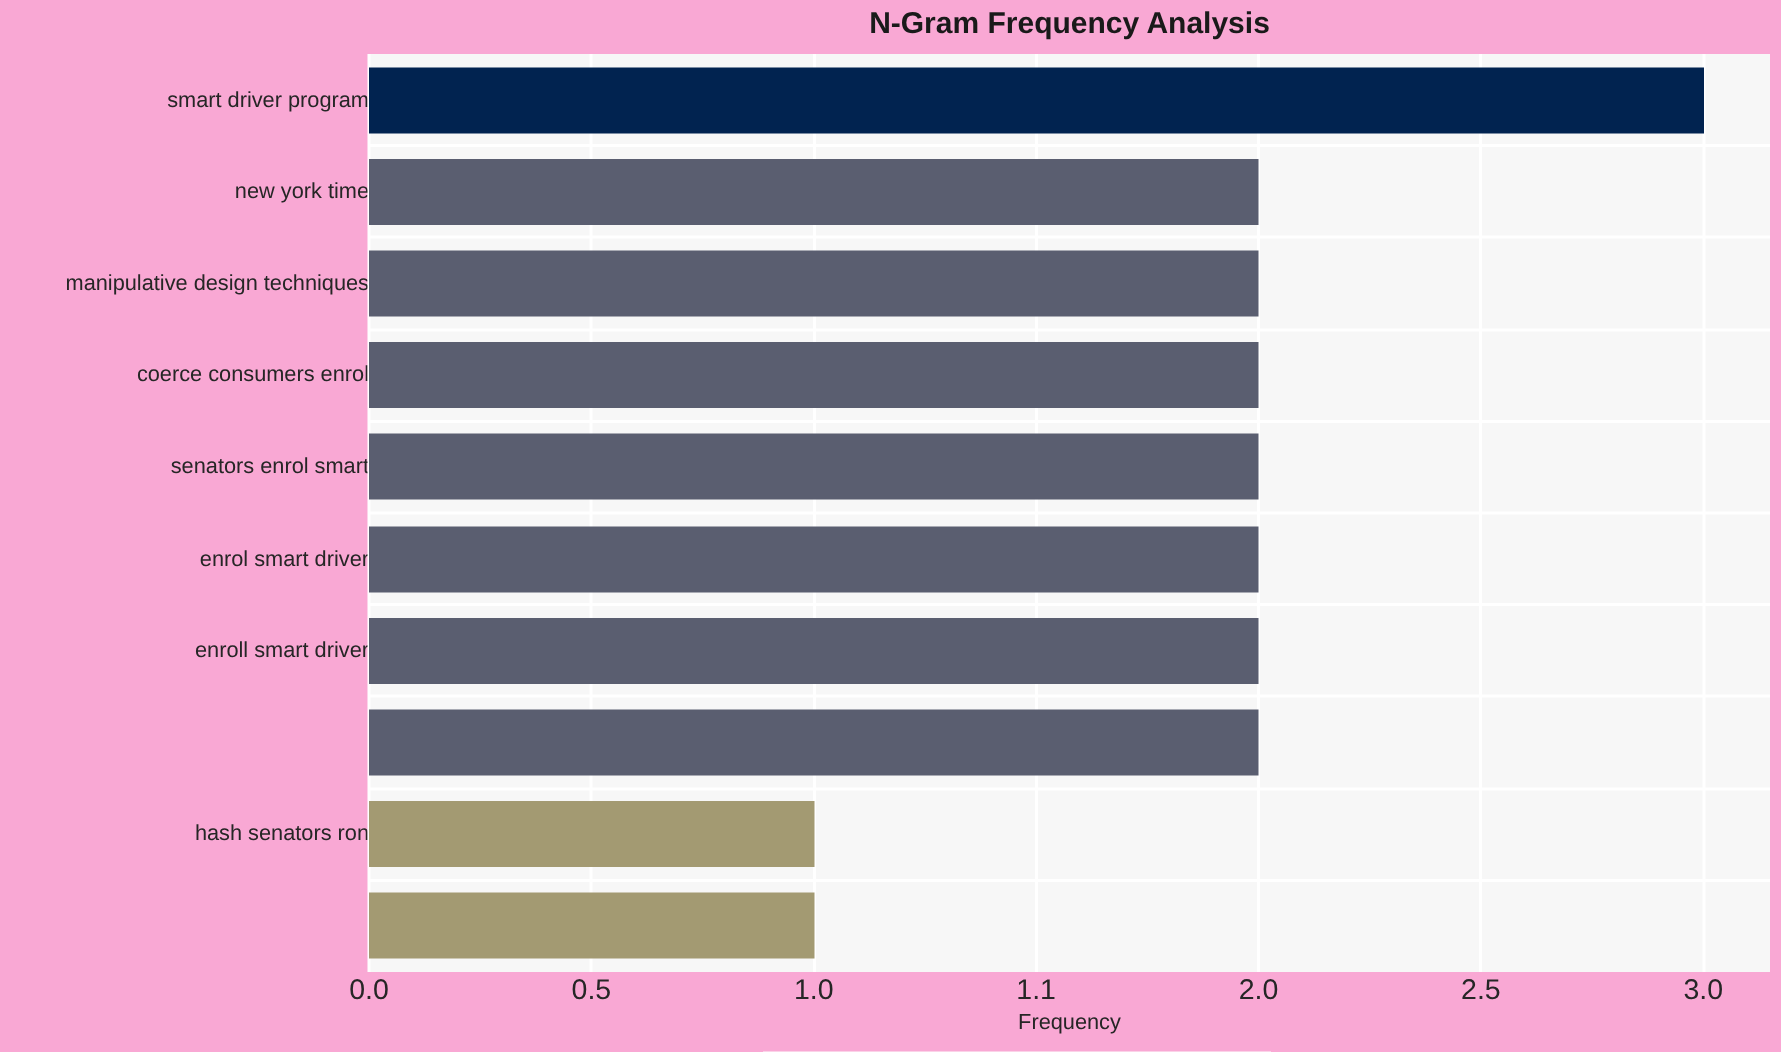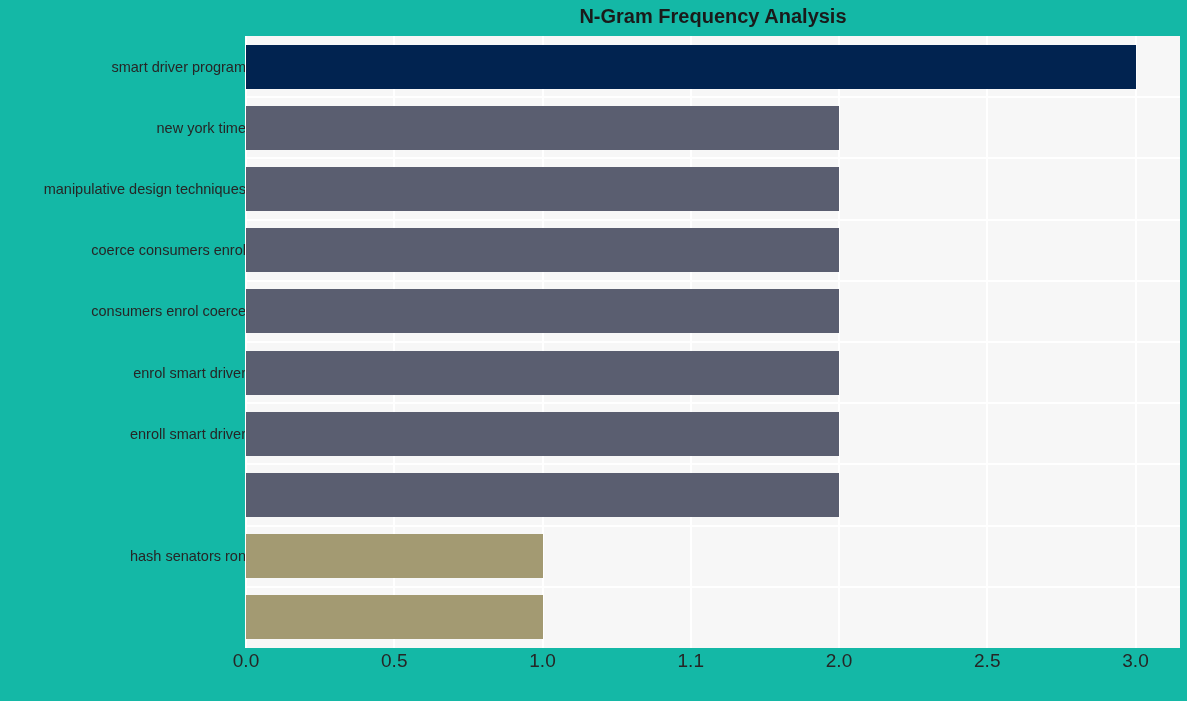--- a/index.html
+++ b/index.html
@@ -114,30 +114,30 @@
     width: 934px;
     text-align: center;
     font-size: 14.5px;
     color: #262626;
     white-space: nowrap;
   }
 </style>
 </head>
 <body>
 
-<div id="figure" style="background: #14b8a6;">
+<div id="figure" style="background: #f9a8d4;">
 
   <div id="chart-title">N-Gram Frequency Analysis</div>
 
   <div id="y-axis-labels">
       <div class="ytick" style="top: 21.6px;">smart driver program</div>
       <div class="ytick" style="top: 82.8px;">new york time</div>
       <div class="ytick" style="top: 144px;">manipulative design techniques</div>
       <div class="ytick" style="top: 205.2px;">coerce consumers enrol</div>
-      <div class="ytick" style="top: 266.4px;">consumers enrol coerce</div>
+      <div class="ytick" style="top: 266.4px;">senators enrol smart</div>
       <div class="ytick" style="top: 327.6px;">enrol smart driver</div>
       <div class="ytick" style="top: 388.8px;">enroll smart driver</div>
       <div class="ytick" style="top: 511.2px;">hash senators ron</div>
     </div>
 
   <div id="plot-area" style="background: rgb(247, 247, 247);">
     <div id="gridlines-h">
         <div class="gridline-h" style="top: 60.2px;"></div>
         <div class="gridline-h" style="top: 121.4px;"></div>
         <div class="gridline-h" style="top: 182.6px;"></div>
@@ -174,14 +174,15 @@
   <div id="x-axis-labels">
       <div class="xtick" style="left: 0px;">0.0</div>
       <div class="xtick" style="left: 148.254px;">0.5</div>
       <div class="xtick" style="left: 296.508px;">1.0</div>
       <div class="xtick" style="left: 444.762px;">1.1</div>
       <div class="xtick" style="left: 593.016px;">2.0</div>
       <div class="xtick" style="left: 741.27px;">2.5</div>
       <div class="xtick" style="left: 889.524px;">3.0</div>
     </div>
 
+  <div id="x-axis-title">Frequency</div>
 
 </div>
 
 </body></html>

